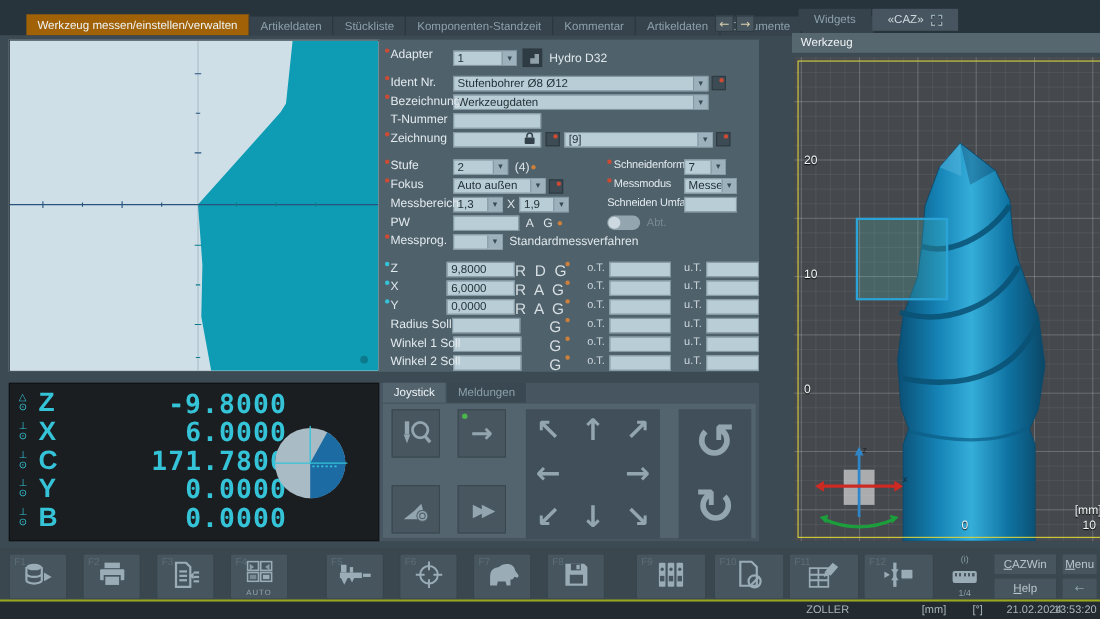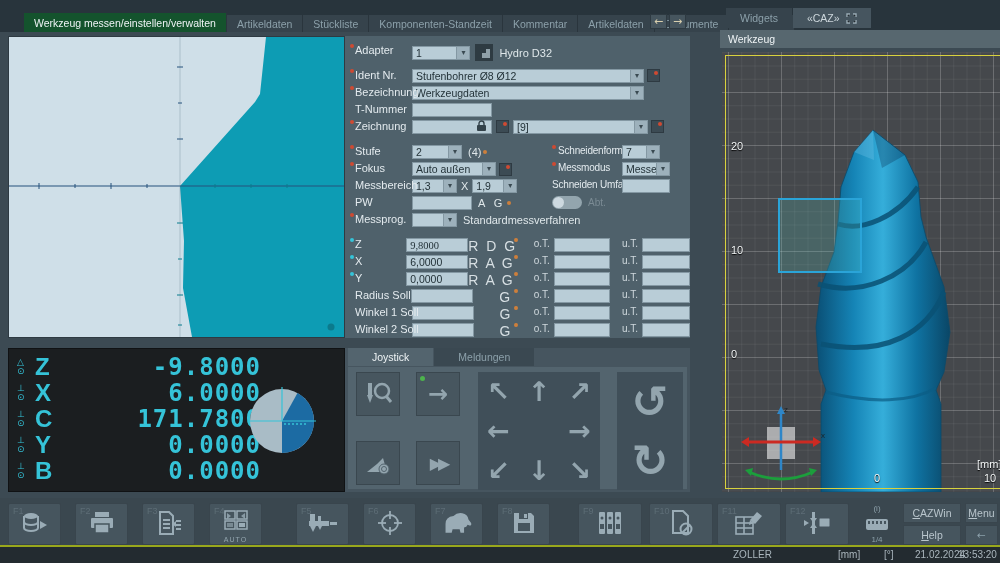--- a/index.html
+++ b/index.html
@@ -5,21 +5,21 @@
   * { margin:0; padding:0; box-sizing:border-box; }
   html,body { width:1000px; height:563px; overflow:hidden; }
   body { font-family:"Liberation Sans", sans-serif; background:#3c4a53; position:relative; color:#dfe7ea; }
   .glyph { font-family:"DejaVu Sans", sans-serif; }
 
   
   .topstrip { position:absolute; left:0; top:0; width:1000px; height:32px; background:#28343c; }
   .tabbar { position:absolute; left:24px; top:13px; display:flex; align-items:flex-end; height:19px; }
   .tab { background:#36434c; color:#8ca0aa; font-size:10.5px; padding:3px 10px 3px 10px; height:17px;
          border-right:1px solid #2a353d; white-space:nowrap; cursor:default; }
-  .tab.active { background:#14532d; color:#eef3f5; height:19px; padding-top:4px; }
+  .tab.active { background:#a16207; color:#eef3f5; height:19px; padding-top:4px; }
   .tab-arrows { position:absolute; left:650px; top:14px; display:flex; gap:2px; }
   .tab-arrow { width:17px; height:15px; background:#46555e; color:#d9cfae; font-size:11px; line-height:14px;
                text-align:center; border:1px solid #2e3a42; }
 
   
   .panel-2d { position:absolute; left:8px; top:36px; width:337px; height:302px; background:#cfdfe8;
               border:1px solid #2e3a42; }
   .panel-2d svg { display:block; }
 
   
@@ -59,21 +59,21 @@
   .dro-row { display:flex; align-items:center; height:26px; }
   .axicons { width:18px; display:flex; flex-direction:column; color:#35c3d8; font-size:9px; line-height:9px; }
   .dro-letter { width:26px; font-size:24px; font-weight:bold; color:#35c3d8; line-height:24px; }
   .dro-value { width:200px; text-align:right; font-family:"DejaVu Sans Mono", monospace; font-weight:bold;
                font-size:24px; color:#35c3d8; letter-spacing:1px; line-height:24px; }
   .gauge { position:absolute; right:28px; top:38px; width:68px; height:68px; }
 
   
   .panel-joy { position:absolute; left:345px; top:348px; width:345px; height:144px; background:#46555f; }
   .joy-tabs { display:flex; padding-left:3px; }
-  .joy-tab { font-size:10.5px; padding:3px 24px; background:#3a4851; color:#8ca0aa; margin-right:1px; }
+  .joy-tab { font-size:10.5px; padding:3px 10px; background:#3a4851; color:#8ca0aa; margin-right:1px; }
   .joy-tab.active { background:#53646e; color:#eef3f5; }
   .joy-body { position:absolute; left:3px; top:19px; right:3px; bottom:3px; background:#53646e; }
   .joy-btn { position:absolute; width:44px; height:44px; background:#47565f; border:1px solid #3a474f;
              display:flex; align-items:center; justify-content:center; color:#93a5ae; }
   .joy-btn .bigarrow { font-size:24px; font-weight:bold; }
   .greendot { position:absolute; left:3px; top:3px; width:5px; height:5px; border-radius:50%; background:#4db34d; }
   .pbadge { position:absolute; left:73px; top:90px; width:17px; height:17px; border:1px solid #9aacb6;
             border-radius:3px; color:#9aacb6; font-size:11px; text-align:center; line-height:15px; }
   .pad { position:absolute; left:130px; top:5px; width:122px; height:118px; background:#404f59;
          display:grid; grid-template-columns:repeat(3,1fr); grid-template-rows:repeat(3,1fr); }
@@ -304,21 +304,21 @@
         <span class="dd-val"></span>
         <span class="dd-btn glyph">▾</span>
       </div>
       <span class="ftext">Standardmessverfahren</span>
     </div>
   </div>
   <div class="fgap"></div>
 
   <div class="frow">
     <div class="flabel"><span class="dot-cyan"></span><span>Z</span></div>
-    <input class="inp" style="width: 62px; font-family: Liberation Serif, serif;" value="9,8000">
+    <input class="inp" style="width: 62px;" value="9,8000">
     <span class="flags">R D G</span>
       <span class="odot"></span>
     <span class="otut" style="margin-left:16px">o.T.</span>
     <input class="inp" style="width: 56px; margin-left: 4px;">
     <span class="otut" style="margin-left:12px">u.T.</span>
     <input class="inp" style="width: 48px; margin-left: 4px;">
   </div>
   <div class="frow">
     <div class="flabel"><span class="dot-cyan"></span><span>X</span></div>
     <input class="inp" style="width: 62px;" value="6,0000">

